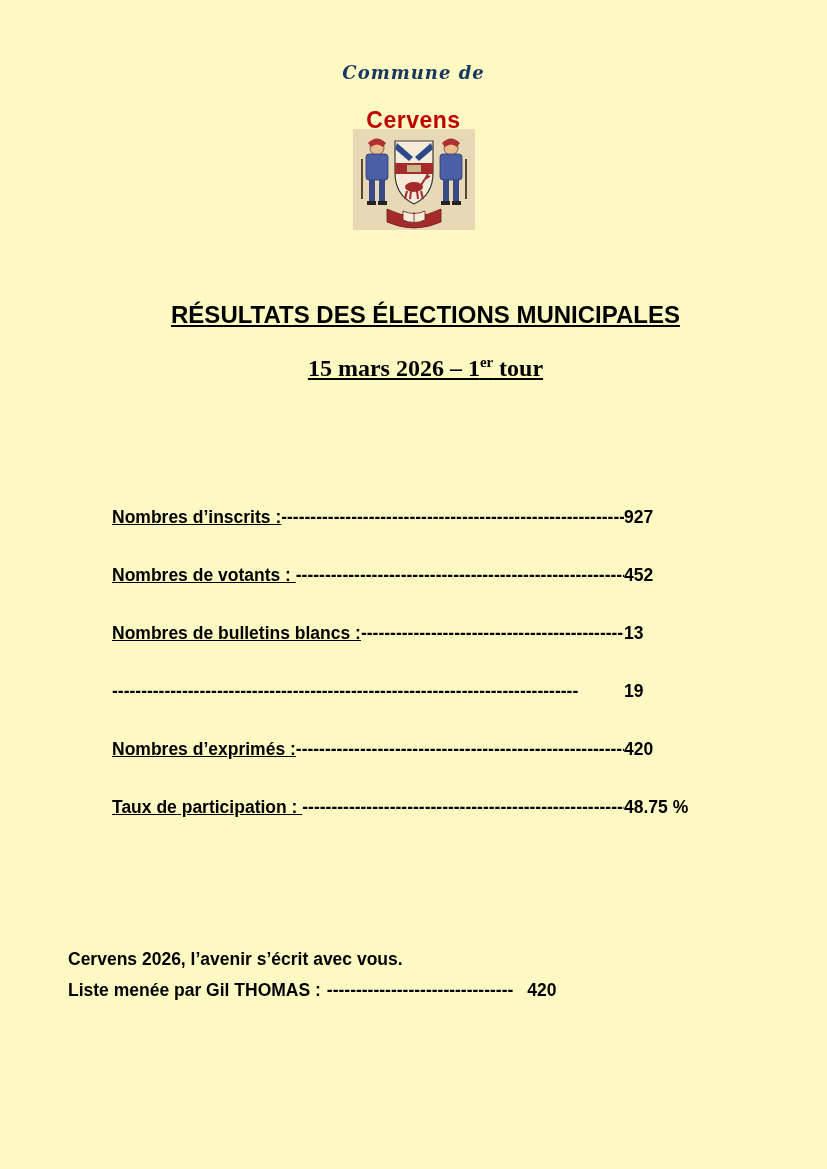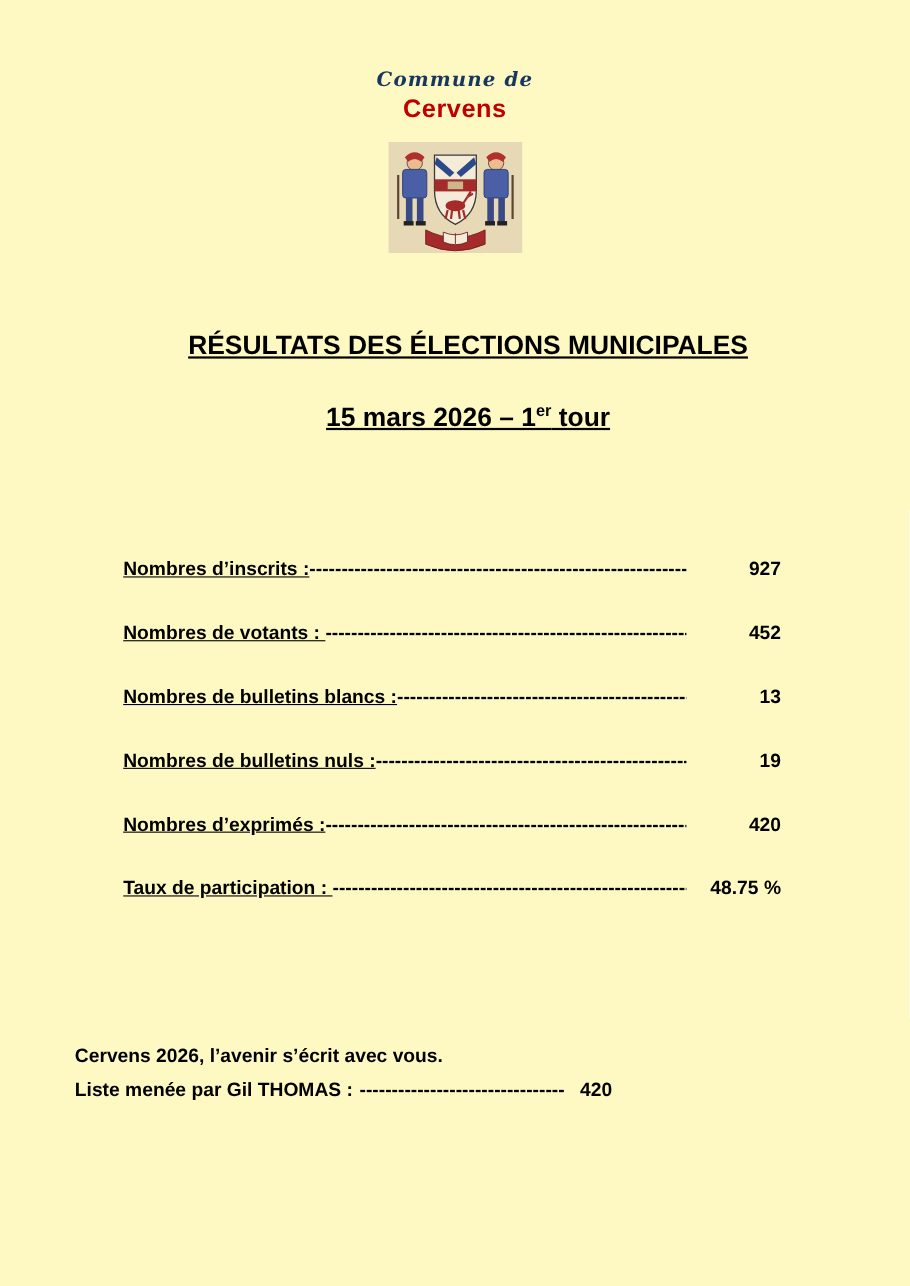--- a/index.html
+++ b/index.html
@@ -22,21 +22,21 @@
     font-style: italic;
     font-weight: bold;
     color: #17375e;
     font-size: 18px;
     letter-spacing: 1px;
   }
   .commune-name {
     color: #c00000;
     font-weight: bold;
     font-size: 23px;
-    margin-top: 2px;
+    margin-top: 24px;
     letter-spacing: 0.5px;
   }
   .coa {
     position: absolute;
     top: 129px;
     left: 50%;
     transform: translateX(-50%);
     width: 122px;
     height: 101px;
   }
@@ -45,36 +45,36 @@
   .title {
     position: absolute;
     top: 301px;
     left: 0; right: 0;
     text-align: center;
     font-weight: bold;
     font-size: 24px;
     padding-left: 24px;
   }
   .title .t1 { text-decoration: underline; }
-  .title .t2 { display: inline-block; margin-top: 37px; text-decoration: underline; }
+  .title .t2 { display: inline-block; margin-top: 25px; text-decoration: underline; font-family: Liberation Serif, serif; }
   .title sup { font-size: 0.62em; }
 
   
   .results { position: absolute; top: 507px; left: 68px; width: 598px; margin-left: 44px; }
   .result-row {
     display: flex;
     align-items: baseline;
     font-weight: bold;
     font-size: 17.5px;
     line-height: 21px;
     margin-bottom: 37px;
   }
   .result-row .label { text-decoration: underline; white-space: pre; flex: 0 0 auto; }
   .result-row .leader { flex: 1 1 auto; overflow: hidden; white-space: nowrap; }
-  .result-row .value { flex: 0 0 86px; text-align: right; white-space: pre; }
+  .result-row .value { flex: 0 0 86px; white-space: pre; }
 
   
   .footer { position: absolute; top: 917px; left: 68px; width: 575px; font-weight: bold; font-size: 17.5px; line-height: 21px; margin-top: 32px; }
   .footer .slogan { margin-bottom: 10px; }
   .footer .list-line { white-space: nowrap; }
   .footer .list-value { margin-left: 14px; }
   .footer .list-leader { margin-left: 6px; }
 </style>
 </head>
 <body>
@@ -153,21 +153,20 @@
       <span class="value">452</span>
     </div>
 
     <div class="result-row">
       <span class="label">Nombres de bulletins blancs :</span>
       <span class="leader">--------------------------------------------------------------------------------</span>
       <span class="value">13</span>
     </div>
 
     <div class="result-row">
-      <span class="label">Nombres de bulletins nuls :</span>
       <span class="leader">--------------------------------------------------------------------------------</span>
       <span class="value">19</span>
     </div>
 
     <div class="result-row">
       <span class="label">Nombres d’exprimés :</span>
       <span class="leader">--------------------------------------------------------------------------------</span>
       <span class="value">420</span>
     </div>
 

